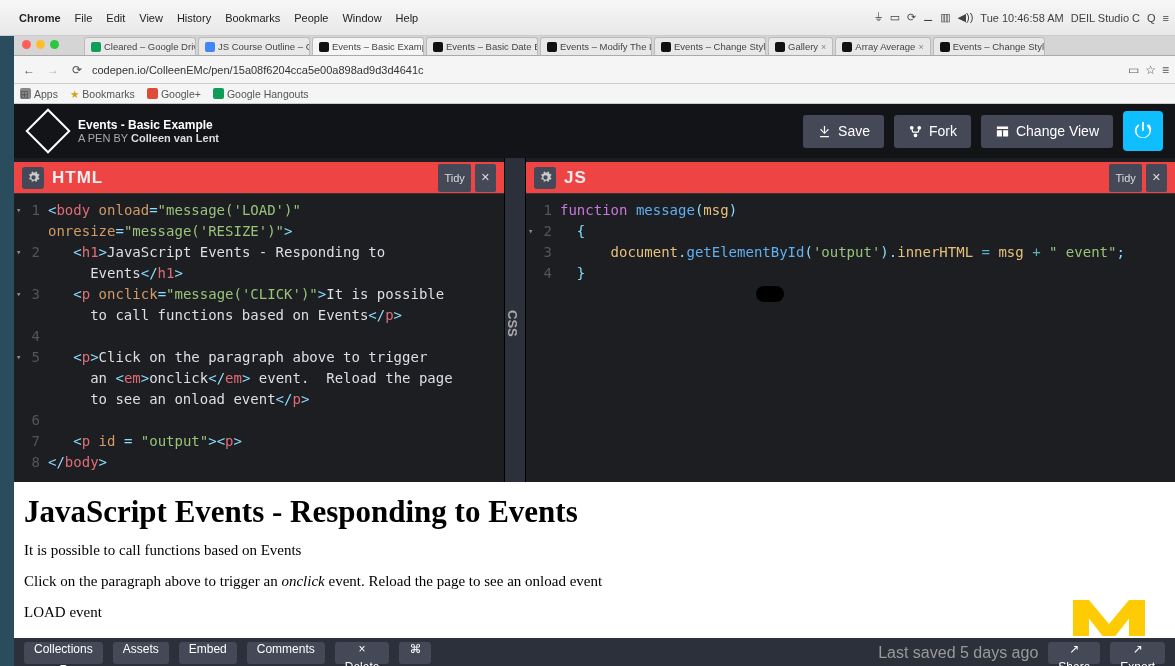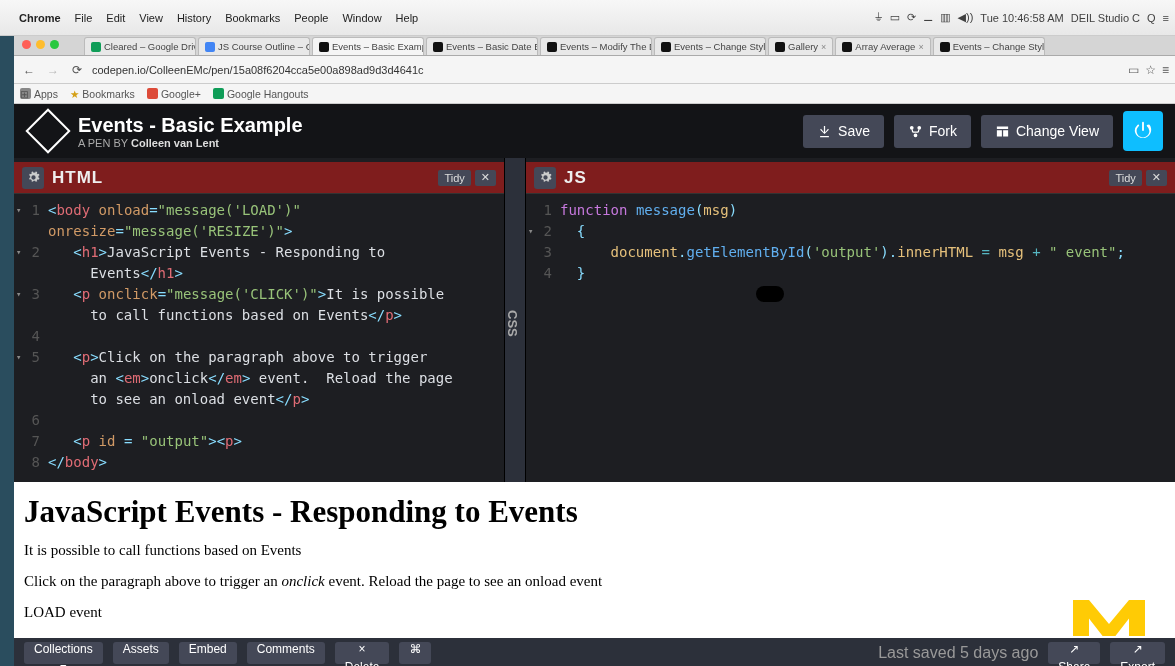--- a/index.html
+++ b/index.html
@@ -29,41 +29,41 @@
 
 
 .bookmarkbar { height: 20px; background: #f5f5f5; border-bottom: 1px solid #ccc; display: flex; align-items: center; padding: 0 6px; gap: 12px; font-size: 10.5px; color: #555; }
 .bookmarkbar .bm { display: flex; align-items: center; gap: 3px; }
 .bm-ico { width: 11px; height: 11px; border-radius: 2px; }
 
 
 .cp-header { height: 54px; background: #131417; display: flex; align-items: center; padding: 0 12px; color: #fff; }
 .cp-logo { width: 32px; height: 32px; border: 2px solid #fff; transform: rotate(45deg); margin-right: 14px; margin-left: 6px; }
 .cp-title-block { display: flex; flex-direction: column; }
-.cp-title { font-size:20px; font-weight: 600; }
+.cp-title { font-size:12px; font-weight: 600; }
 .cp-subtitle { font-size: 11px; color: #aaa; }
 .cp-subtitle .author { color: #ddd; font-weight: 600; }
 .cp-actions { margin-left: auto; display: flex; gap: 10px; align-items: center; }
 .cp-btn { background: #444857; color: #fff; border: none; border-radius: 3px; height: 33px; padding: 0 14px; font-size: 14px; display: flex; align-items: center; gap: 6px; cursor: pointer; }
 .cp-ico { width: 15px; height: 15px; fill: #fff; }
 .cp-power { width: 40px; height: 40px; background: #0ebeff; border-radius: 4px; display: flex; align-items: center; justify-content: center; }
 
 
 .editors { display: flex; height: 324px; background: #2c303a; }
 .editor-pane { display: flex; flex-direction: column; background: #1d1e22; position: relative; }
 .pane-html { width: 490px; }
 .pane-css { width: 22px; background: #2c303a; display: flex; align-items: flex-start; justify-content: center; border-left: 1px solid #000; border-right: 1px solid #000; }
 .pane-css .label { writing-mode: vertical-rl; color: #aaa; font-size: 13px; font-weight: bold; margin-top: 6px; }
 .pane-js { flex: 1; }
 
-.pane-header { height: 32px; background: #7f1d1d; display: flex; align-items: center; padding: 0 8px; color: #eee; border-bottom: 1px solid #333; margin-top: 4px; }
+.pane-header { height: 32px; background: #ef4444; display: flex; align-items: center; padding: 0 8px; color: #eee; border-bottom: 1px solid #333; margin-top: 4px; }
 .pane-gear { width: 22px; height: 22px; background: #444857; border-radius: 3px; display: flex; align-items: center; justify-content: center; margin-right: 8px; }
 .pane-title { font-size: 17px; font-weight: bold; letter-spacing: 1px; }
 .pane-controls { margin-left: auto; display: flex; gap: 4px; }
-.pane-ctrl { background: #444857; color: #ddd; border: none; border-radius: 2px; font-size: 11px; height: 16px; padding: 0 6px; cursor: pointer; }
+.pane-ctrl { background: #444857; color: #ddd; border: none; border-radius: 2px; font-size: 11px; height: 28px; padding: 0 6px; cursor: pointer; }
 
 .code { flex: 1; background: #1d1e22; padding: 6px 0 6px 4px; font-family: "Menlo","Consolas",monospace; font-size: 14px; line-height: 21px; color: #ddd; display: flex; overflow: hidden; }
 .gutter { width: 30px; text-align: right; color: #555; padding-right: 8px; user-select: none; position: relative; }
 .gutter .ln { height: 21px; position: relative; }
 .gutter .fold { position: absolute; left: -2px; color: #888; font-size: 9px; }
 .codelines { flex: 1; white-space: pre; }
 
 
 .tag { color: #e06c75; }
 .attr { color: #d19a66; }

